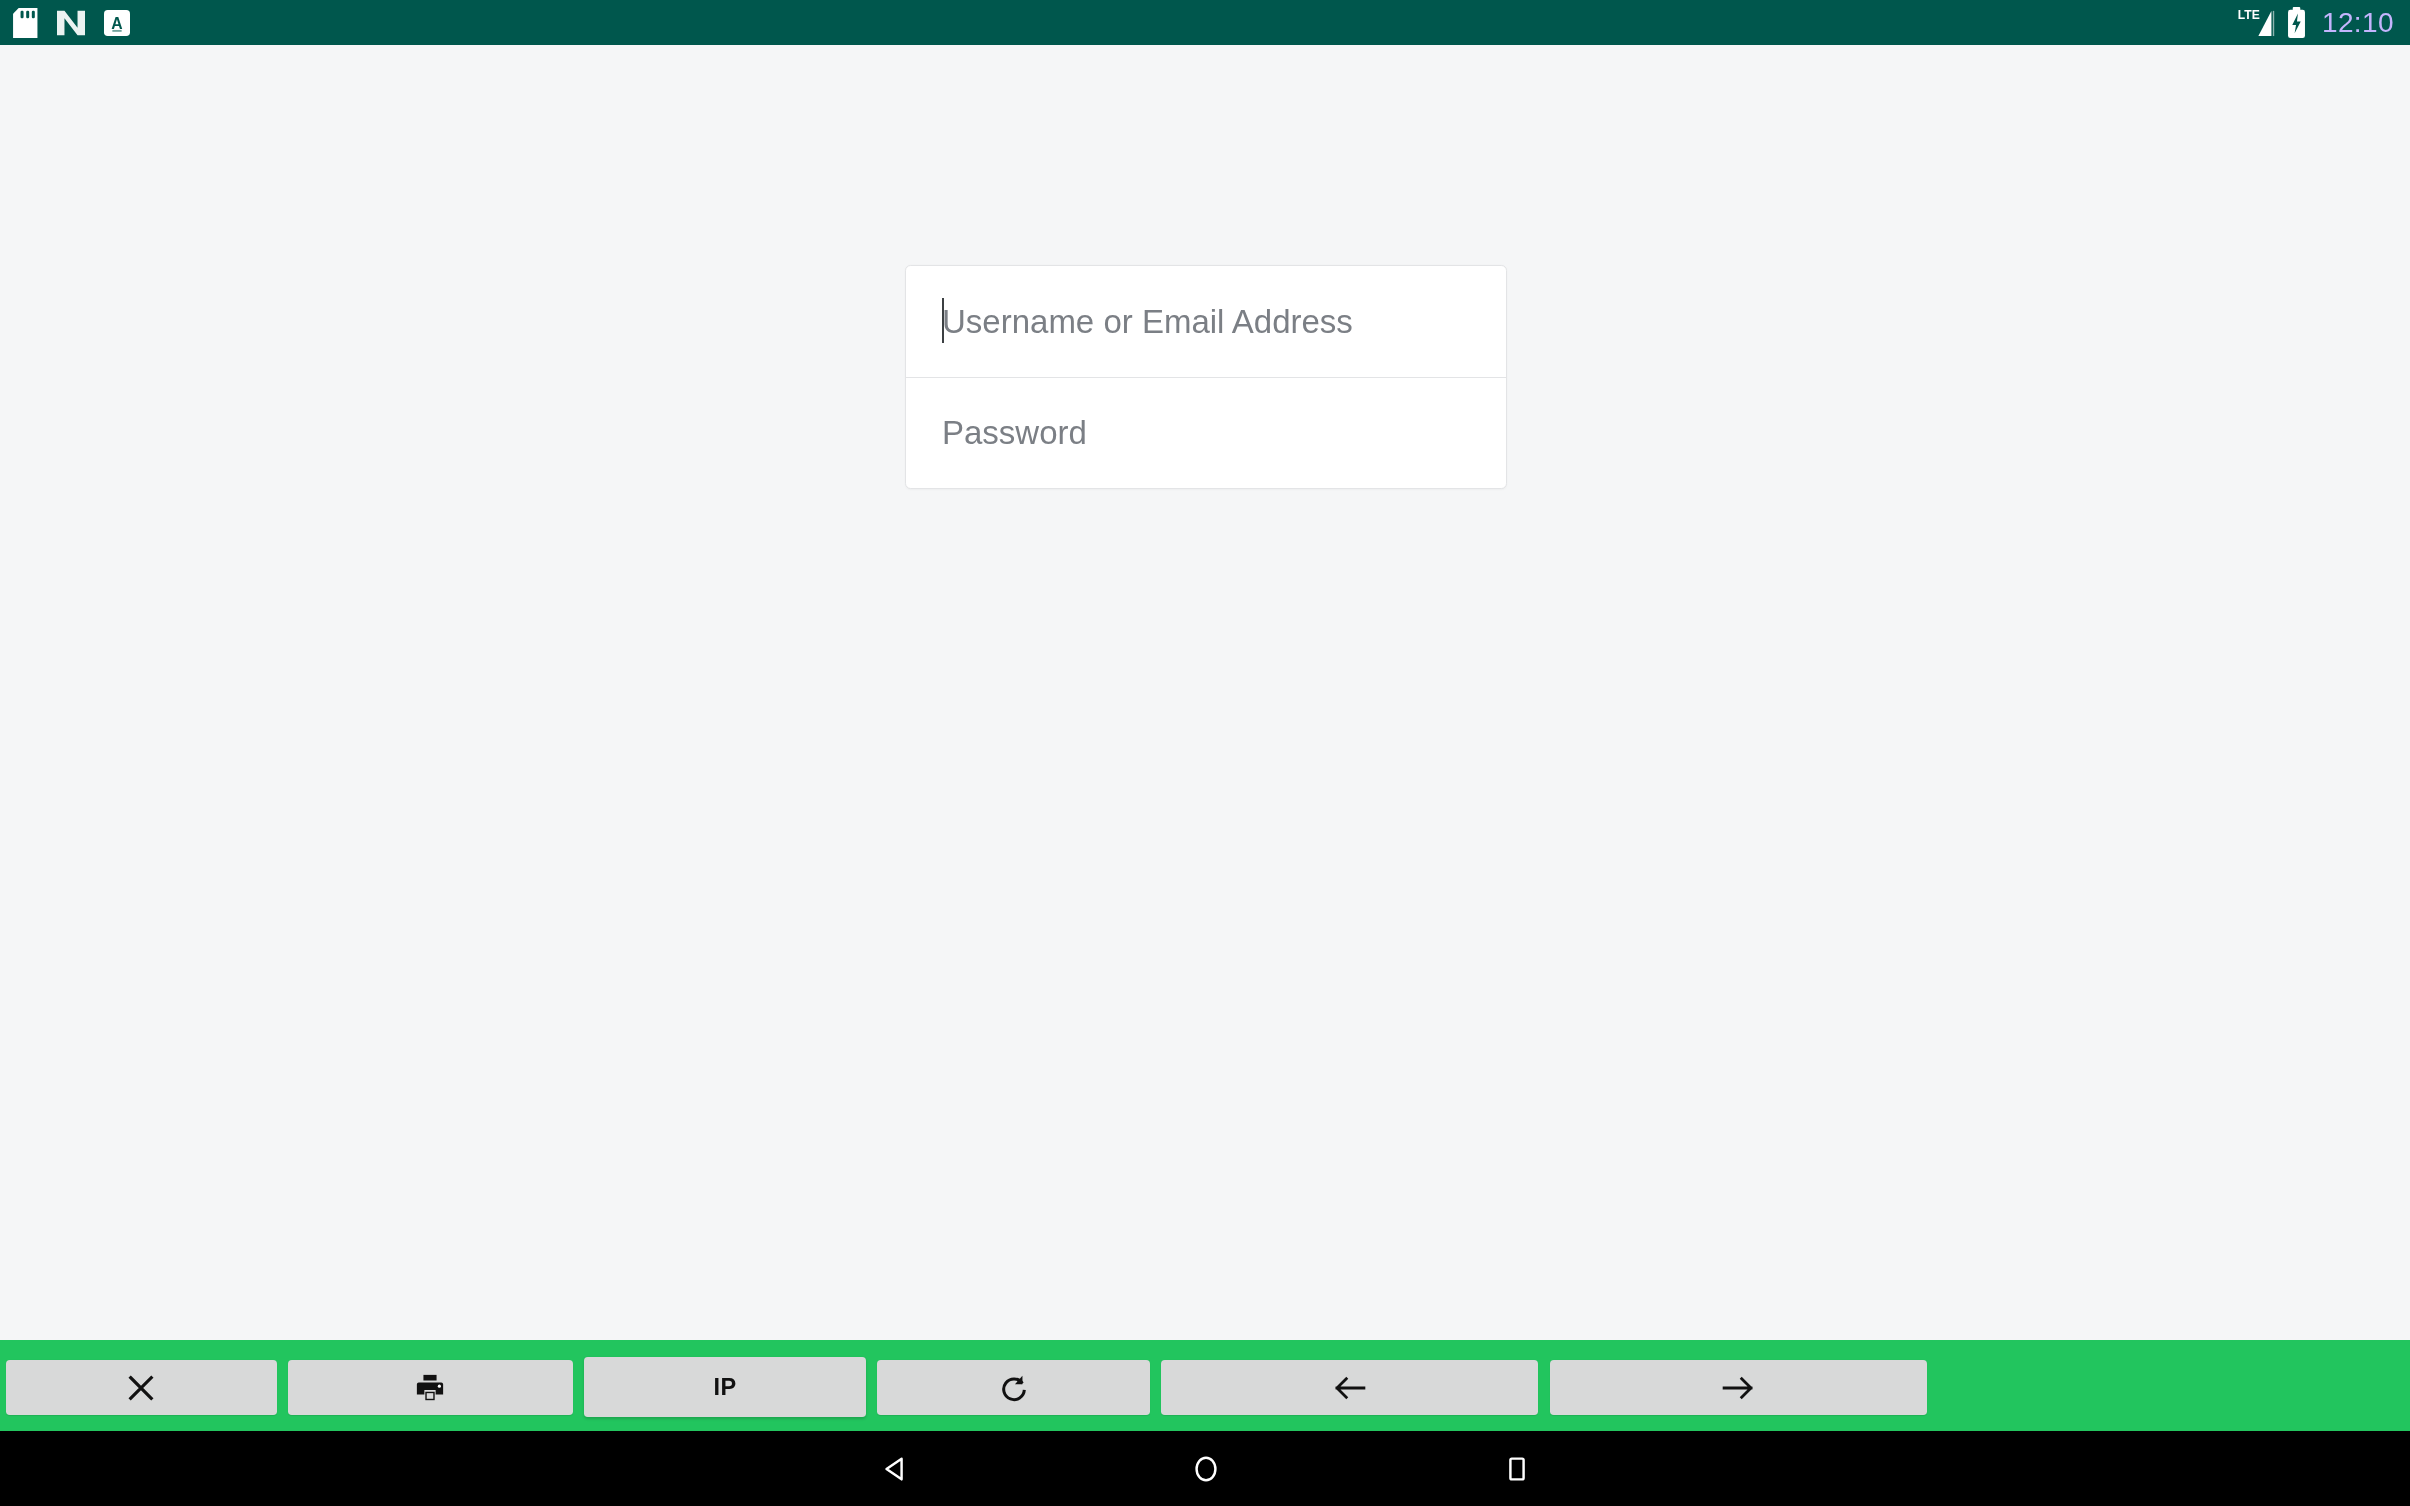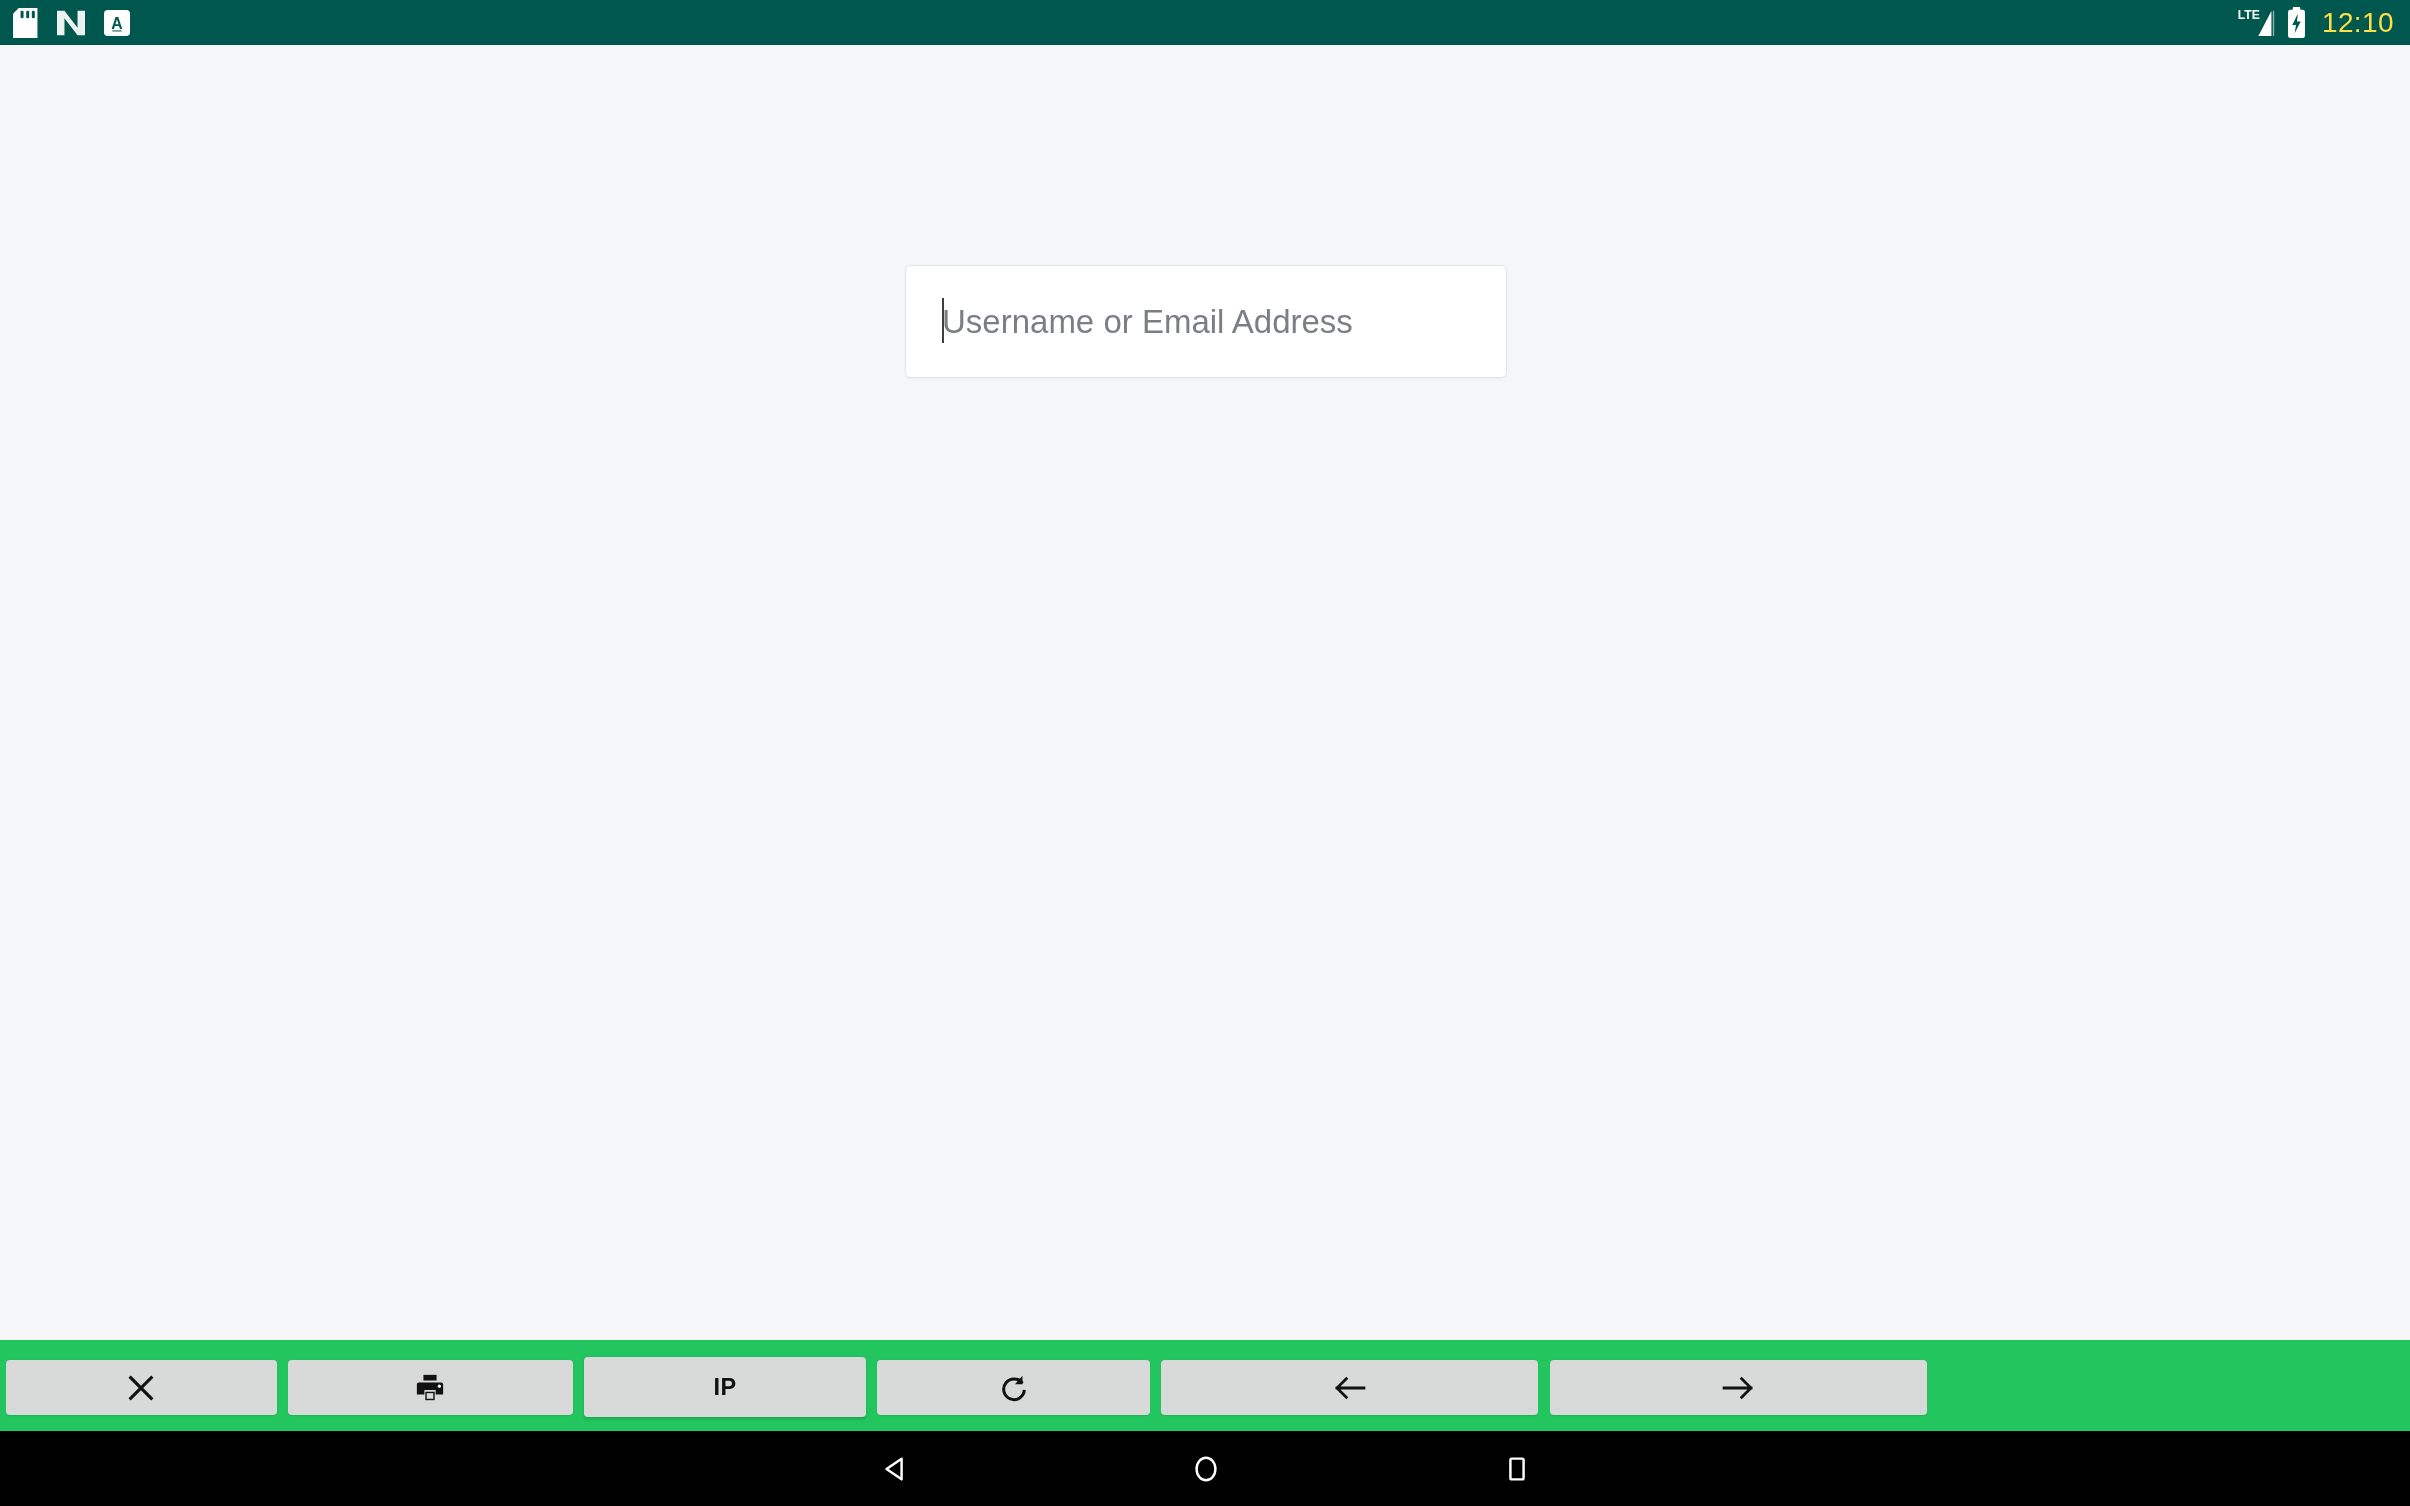--- a/index.html
+++ b/index.html
@@ -33,21 +33,21 @@
     align-items: center;
     justify-content: space-between;
     padding: 0 17px 0 13px;
   }
   .status-left { display: flex; align-items: center; gap: 17px; }
   .status-right { display: flex; align-items: center; gap: 9.4px; }
 
   .sicon { display: inline-flex; align-items: center; justify-content: center; }
 
   .status-clock {
-    color: #fde047;
+    color: #c4b5fd;
     font-size: 28px;
     letter-spacing: 0.4px;
     line-height: 1;
     margin-left: 5.6px;
     font-family: "Liberation Sans", sans-serif;
   }
 
   
   #page {
     position: absolute;
@@ -244,20 +244,23 @@
 
     <div id="login-wrap">
 
       <div id="credentials-card">
 
         <div class="field-row">
           <span class="caret"></span>
           <input class="field-input" type="text" placeholder="Username or Email Address" style="">
         </div>
 
+        <div class="field-row">
+          <input class="field-input" type="password" placeholder="Password" style="">
+        </div>
 
       </div>
 
 
     </div>
   </div>
 
   <div id="app-toolbar">
 
     <button class="tool-btn wide-1">

